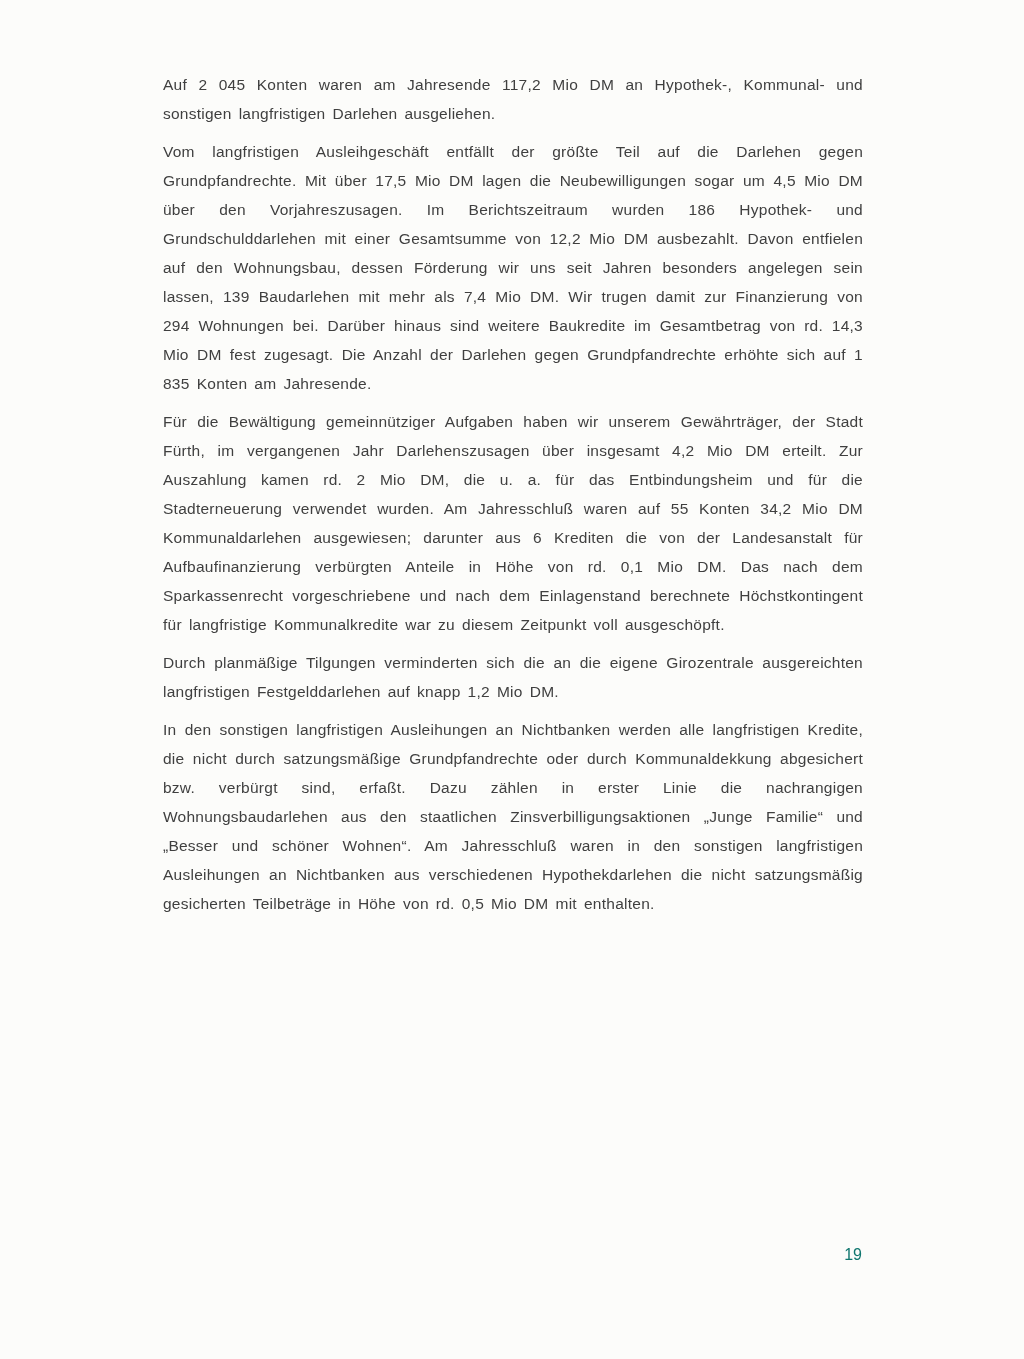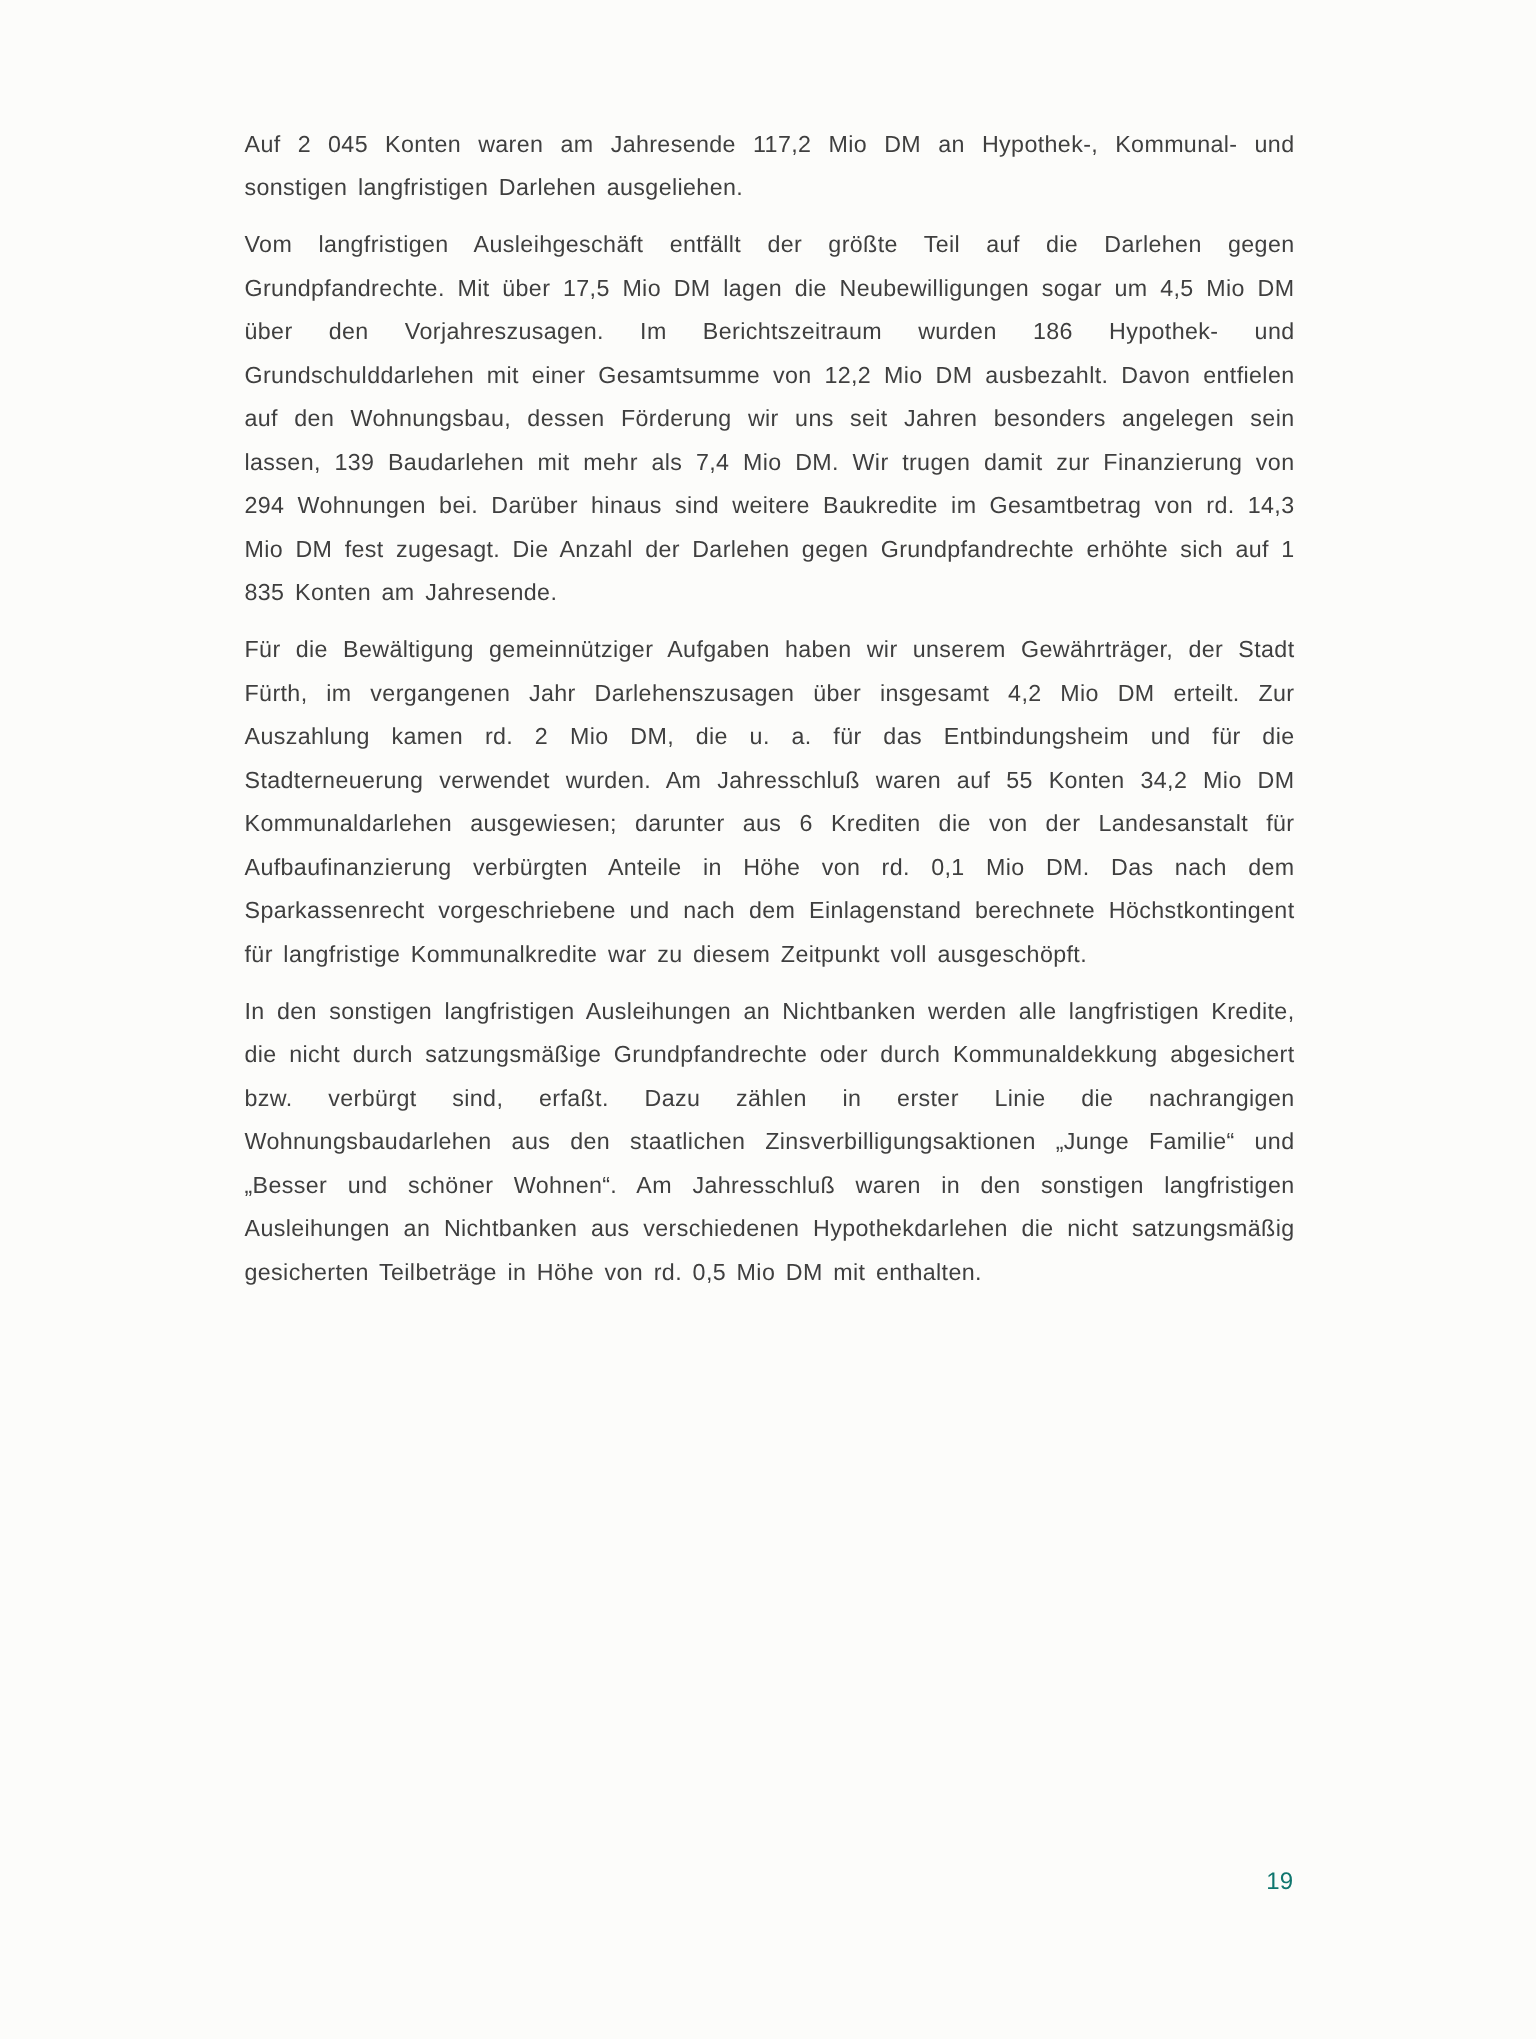--- a/index.html
+++ b/index.html
@@ -11,21 +11,21 @@
     height: 1359px;
     background: #fcfcfa;
     font-family: "Liberation Sans", sans-serif;
     color: #3f3f3f;
     position: relative;
     overflow: hidden;
   }
   .page {
     position: absolute;
     left: 163px;
-    top: 82px;
+    top: 70px;
     width: 700px;
   }
   .para {
     font-size: 15.5px;
     line-height: 29px;
     text-align: justify;
     margin: 0 0 9px 0;
     letter-spacing: 0.25px;
     word-spacing: 2.5px;
   }
@@ -37,16 +37,17 @@
     color: #0f766e;
   }
 </style>
 </head>
 <body>
 
 <main class="page">
   <p class="para">Auf 2 045 Konten waren am Jahresende 117,2 Mio DM an Hypothek-, Kommunal- und sonstigen langfristigen Darlehen ausgeliehen.</p>
   <p class="para">Vom langfristigen Ausleihgeschäft entfällt der größte Teil auf die Darlehen gegen Grundpfandrechte. Mit über 17,5 Mio DM lagen die Neubewilligungen sogar um 4,5 Mio DM über den Vorjahreszusagen. Im Berichtszeitraum wurden 186 Hypothek- und Grundschulddarlehen mit einer Gesamtsumme von 12,2 Mio DM ausbezahlt. Davon entfielen auf den Wohnungsbau, dessen Förderung wir uns seit Jahren besonders angelegen sein lassen, 139 Baudarlehen mit mehr als 7,4 Mio DM. Wir trugen damit zur Finanzierung von 294 Wohnungen bei. Darüber hinaus sind weitere Baukredite im Gesamtbetrag von rd. 14,3 Mio DM fest zugesagt. Die Anzahl der Darlehen gegen Grundpfandrechte erhöhte sich auf 1 835 Konten am Jahresende.</p>
   <p class="para">Für die Bewältigung gemeinnütziger Aufgaben haben wir unserem Gewährträger, der Stadt Fürth, im vergangenen Jahr Darlehenszusagen über insgesamt 4,2 Mio DM erteilt. Zur Auszahlung kamen rd. 2 Mio DM, die u. a. für das Entbindungsheim und für die Stadterneuerung verwendet wurden. Am Jahresschluß waren auf 55 Konten 34,2 Mio DM Kommunaldarlehen ausgewiesen; darunter aus 6 Krediten die von der Landesanstalt für Aufbaufinanzierung verbürgten Anteile in Höhe von rd. 0,1 Mio DM. Das nach dem Sparkassenrecht vorgeschriebene und nach dem Einlagenstand berechnete Höchstkontingent für langfristige Kommunalkredite war zu diesem Zeitpunkt voll ausgeschöpft.</p>
+  <p class="para">Durch planmäßige Tilgungen verminderten sich die an die eigene Girozentrale ausgereichten langfristigen Festgelddarlehen auf knapp 1,2 Mio DM.</p>
   <p class="para">In den sonstigen langfristigen Ausleihungen an Nichtbanken werden alle langfristigen Kredite, die nicht durch satzungsmäßige Grundpfandrechte oder durch Kommunaldekkung abgesichert bzw. verbürgt sind, erfaßt. Dazu zählen in erster Linie die nachrangigen Wohnungsbaudarlehen aus den staatlichen Zinsverbilligungsaktionen „Junge Familie“ und „Besser und schöner Wohnen“. Am Jahresschluß waren in den sonstigen langfristigen Ausleihungen an Nichtbanken aus verschiedenen Hypothekdarlehen die nicht satzungsmäßig gesicherten Teilbeträge in Höhe von rd. 0,5 Mio DM mit enthalten.</p>
 </main>
 
 <div class="page-number">19</div>
 
 </body></html>

